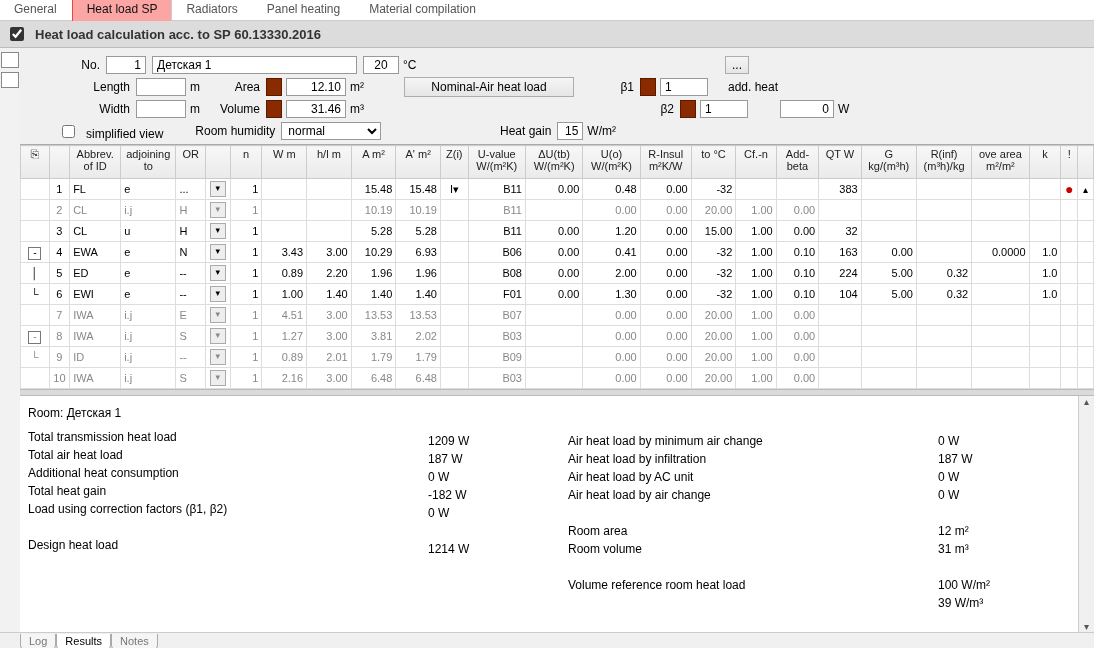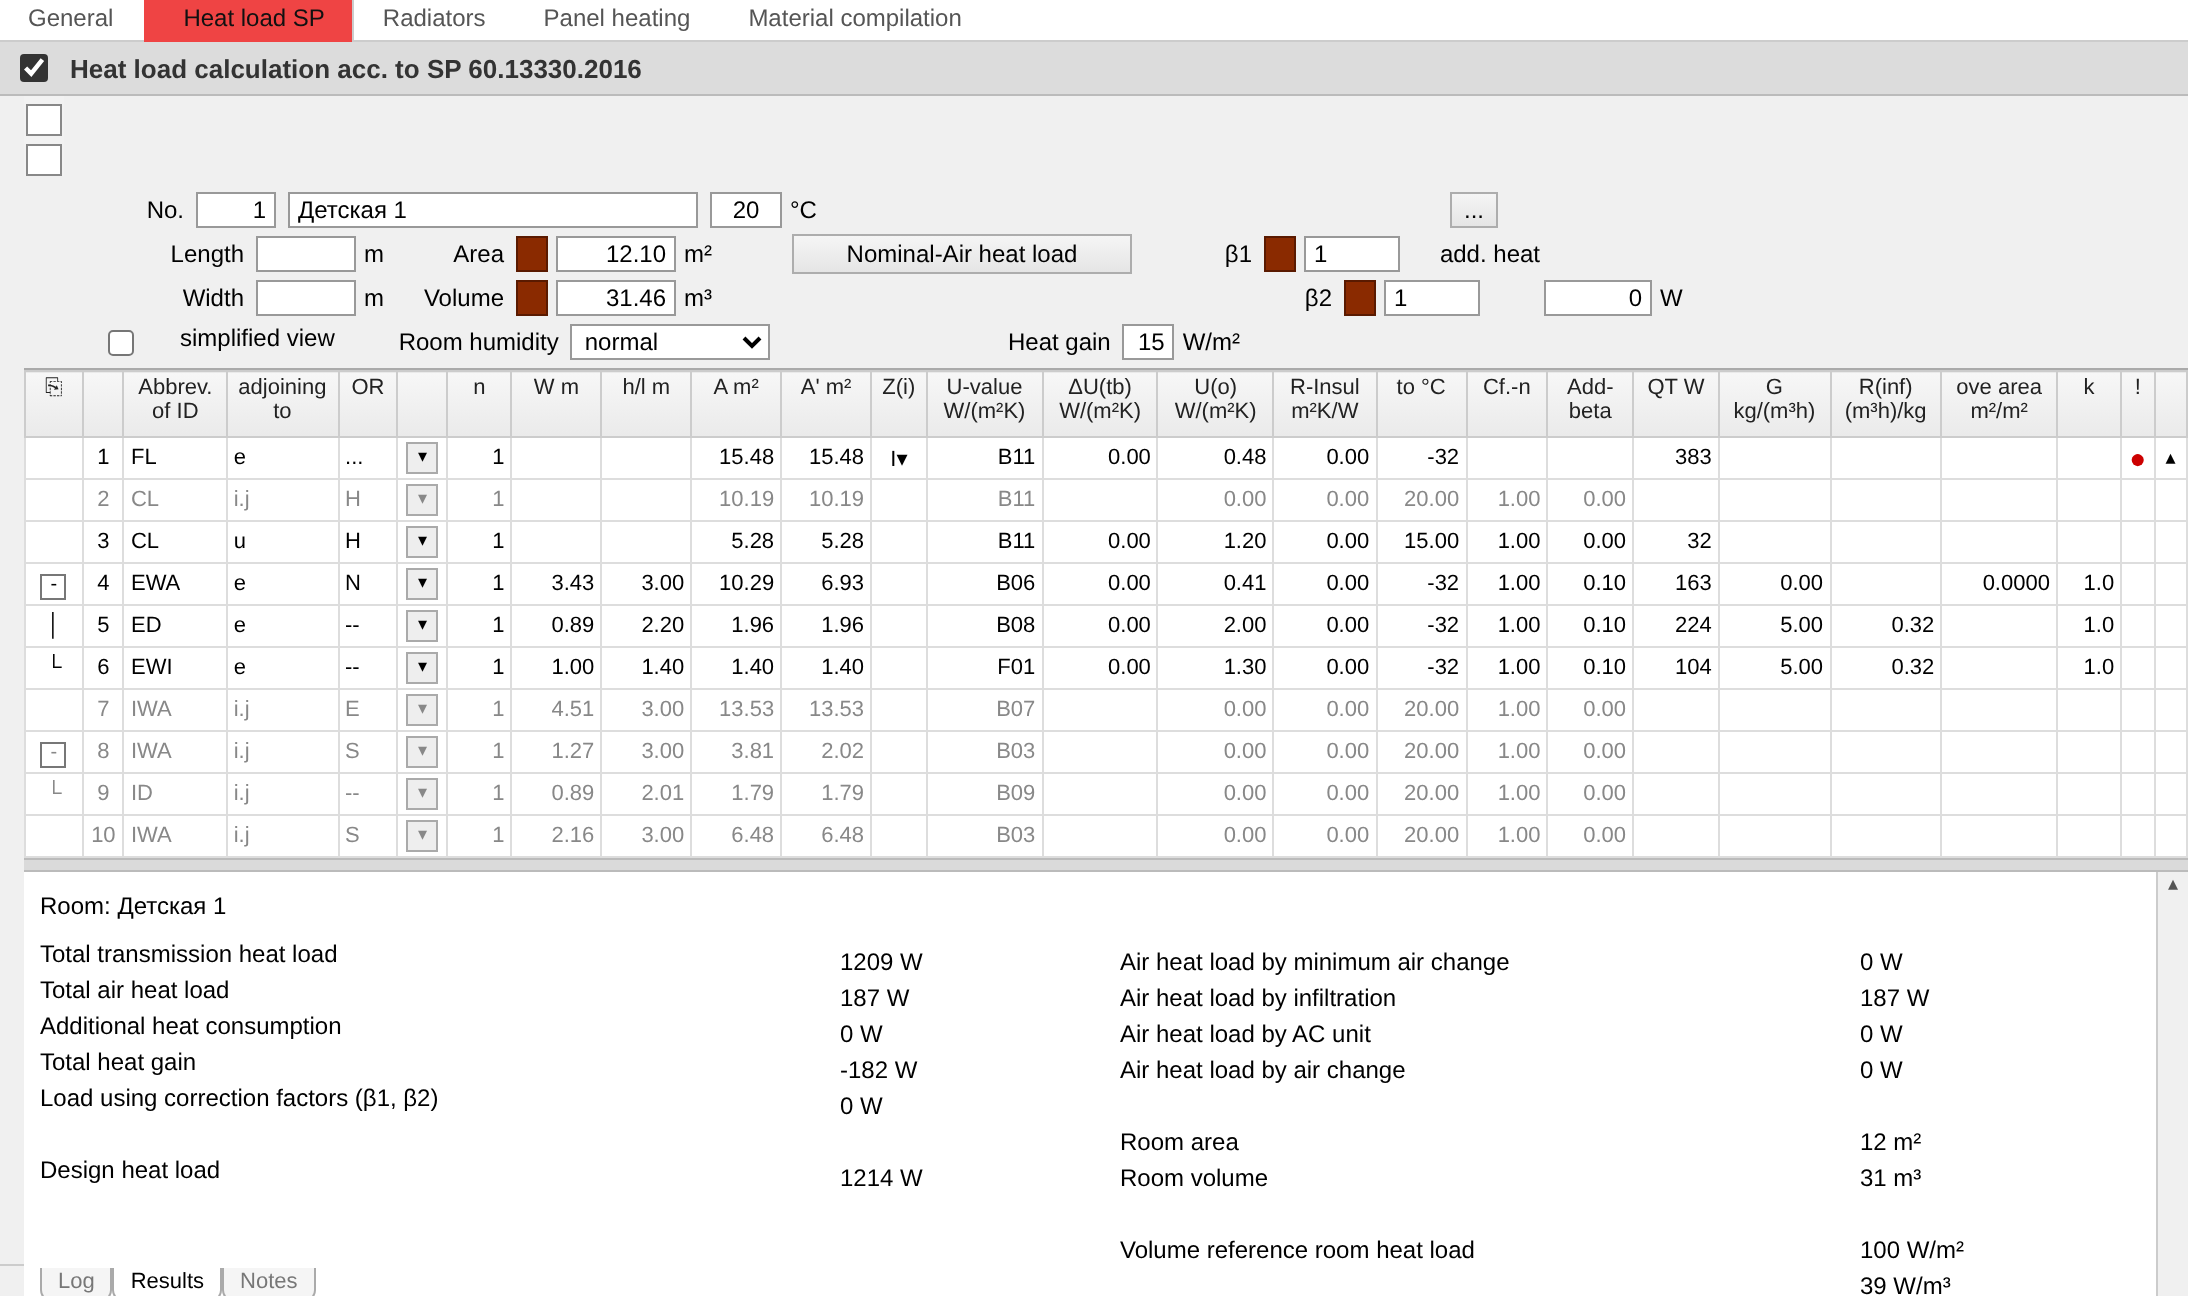--- a/index.html
+++ b/index.html
@@ -22,24 +22,24 @@
 }
 .tab-bar .tab {
   padding: 2px 14px;
   font-size: 12px;
   color: #555;
   border-right: 1px solid transparent;
   height: 18px;
   line-height: 16px;
 }
 .tab-bar .tab.active {
-  background: #ef4444;
+  background: #fca5a5;
   color: #111;
   border-right: 1px solid #ccc;
-  border-left: 6px solid #ef4444;
+  border-left: 1px solid #ef4444;
 }
 .header-strip {
   display: flex;
   align-items: center;
   background: #dcdcdc;
   height: 22px;
   padding: 2px 6px;
   border-bottom: 1px solid #bbb;
 }
 .header-strip input[type=checkbox] {
@@ -48,23 +48,22 @@
   accent-color: #333;
 }
 .header-strip .title {
   font-weight: bold;
   font-size: 13px;
   margin-left: 8px;
   color: #333;
 }
 .main-area {
   display: flex;
-  flex-direction: column;
+  flex-direction: row;
   height: calc(648px - 20px - 26px - 18px);
-  margin-left: 12px;
 }
 .side-icons {
   width: 20px;
   background: #f2f2f2;
   display: flex;
   flex-direction: column;
   align-items: center;
   padding-top: 4px;
   gap: 4px;
 }
@@ -97,21 +96,21 @@
 .badge { width: 14px; height: 16px; background: #8a2a00; border:1px solid #5a1a00; display:inline-block; margin-right:4px; vertical-align:middle;}
 .btn {
   border: 1px solid #adadad;
   background: linear-gradient(#f5f5f5,#e5e5e5);
   padding: 2px 16px;
   font-size: 12px;
   cursor: pointer;
 }
 .btn.small { padding: 1px 6px; }
 select.fld { text-align: left; padding:0 2px;}
-.chk-wrap { display:flex; align-items:flex-start; gap:20px;}
+.chk-wrap { display:flex; align-items:flex-end; gap:8px;}
 .grid-wrap {
   border-top: 1px solid #aaa;
   flex: 0 0 auto;
   height: 244px;
   display: flex;
   flex-direction: column;
   background:#fff;
 }
 table.grid {
   border-collapse: collapse;

